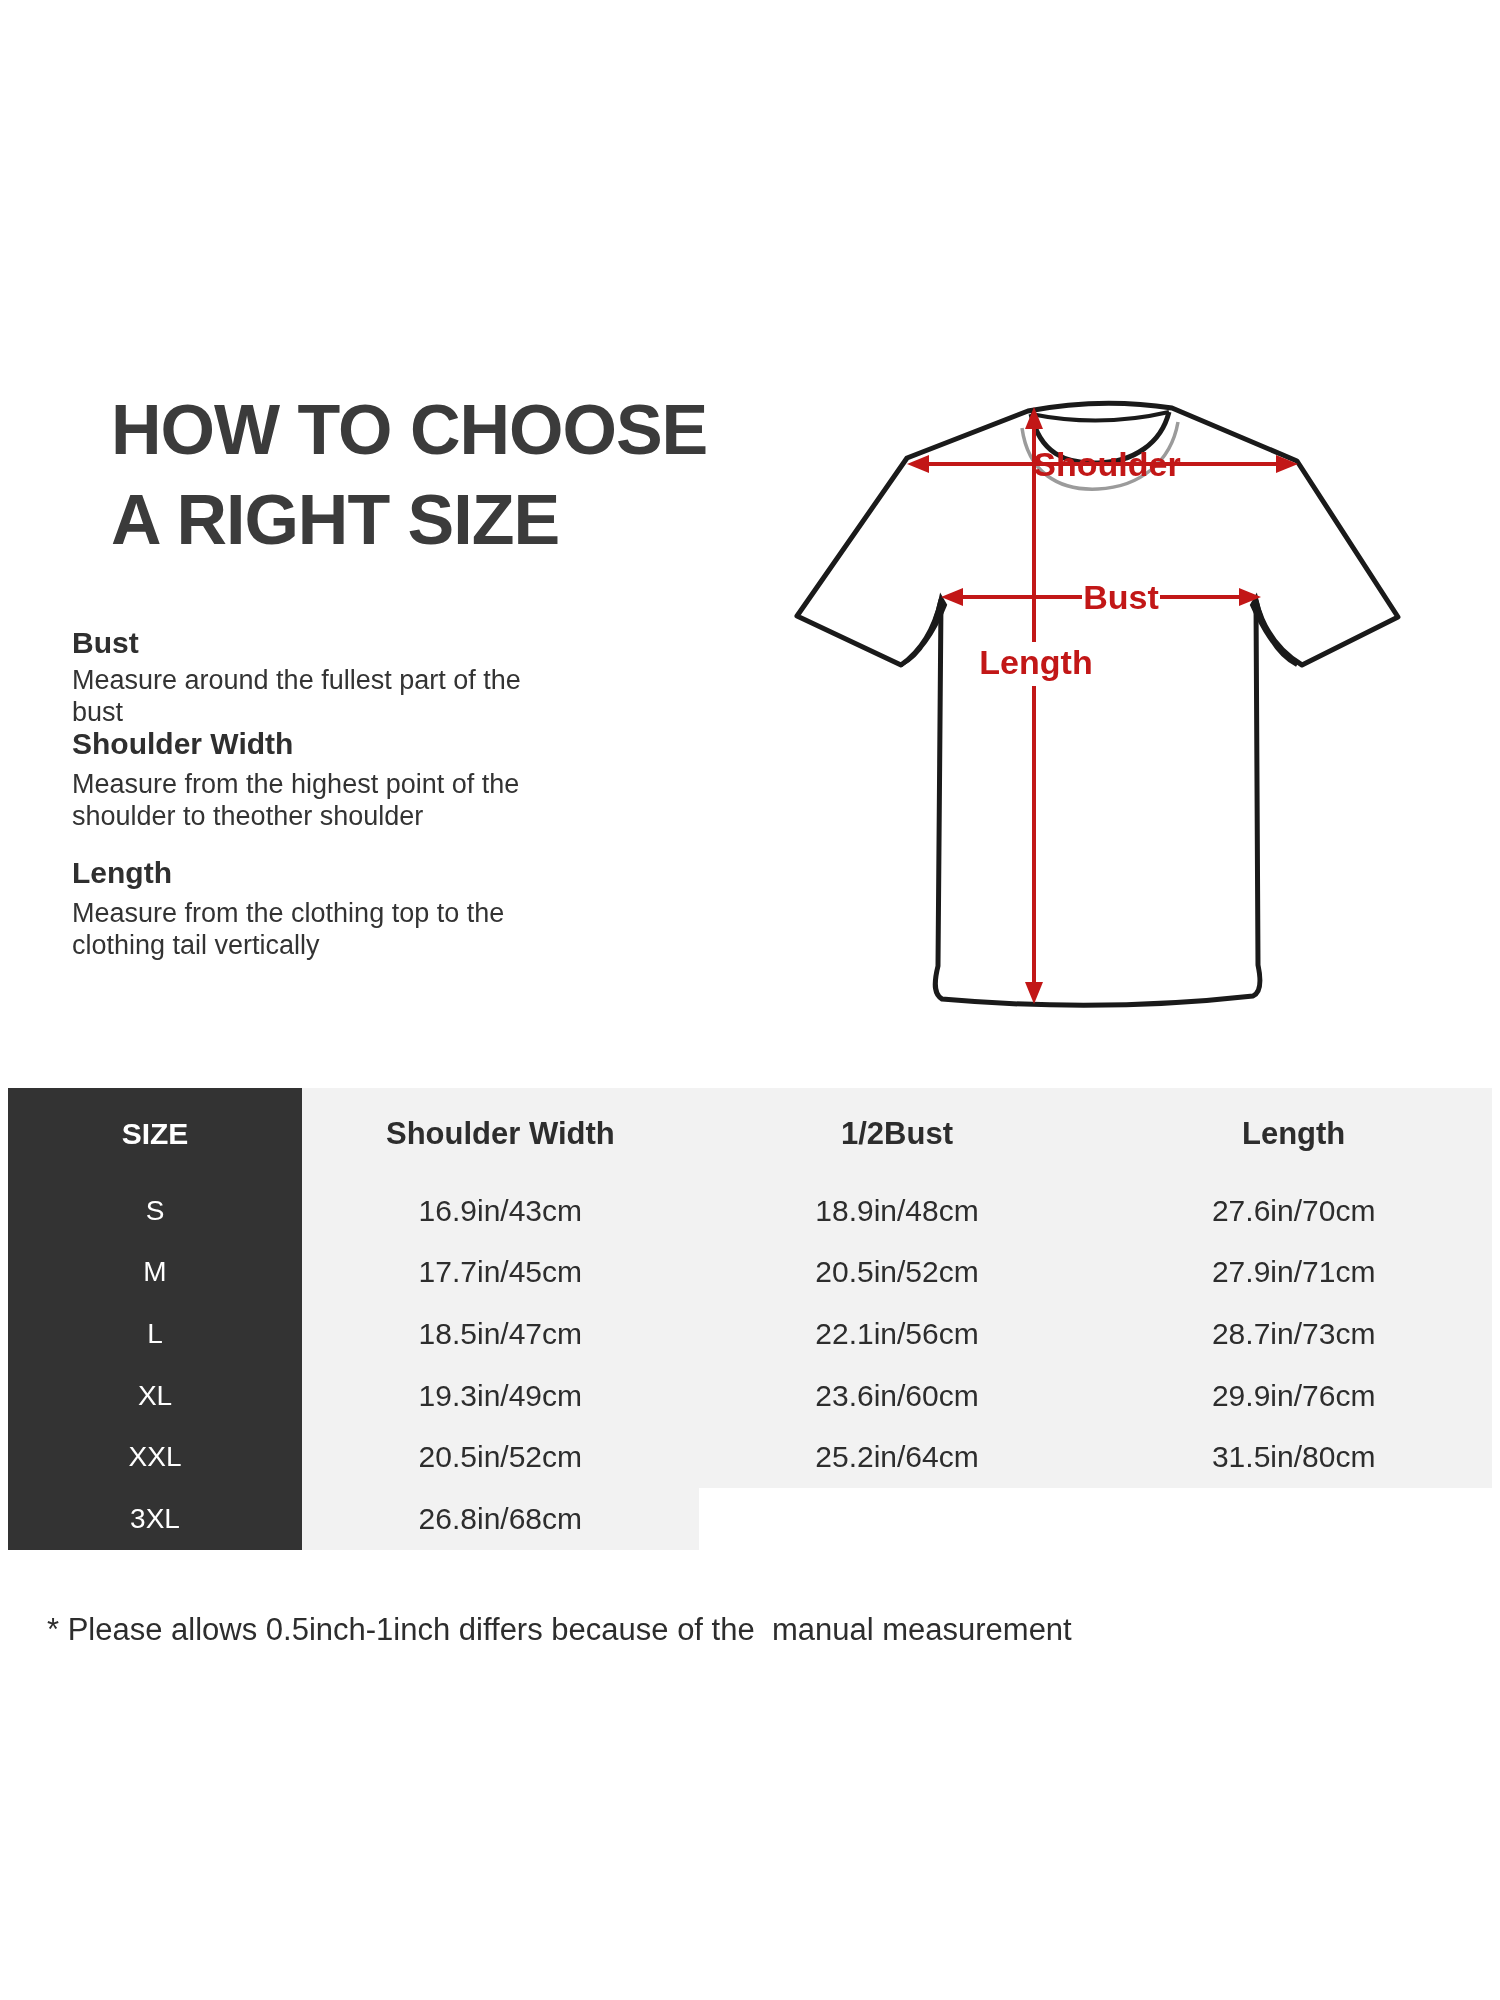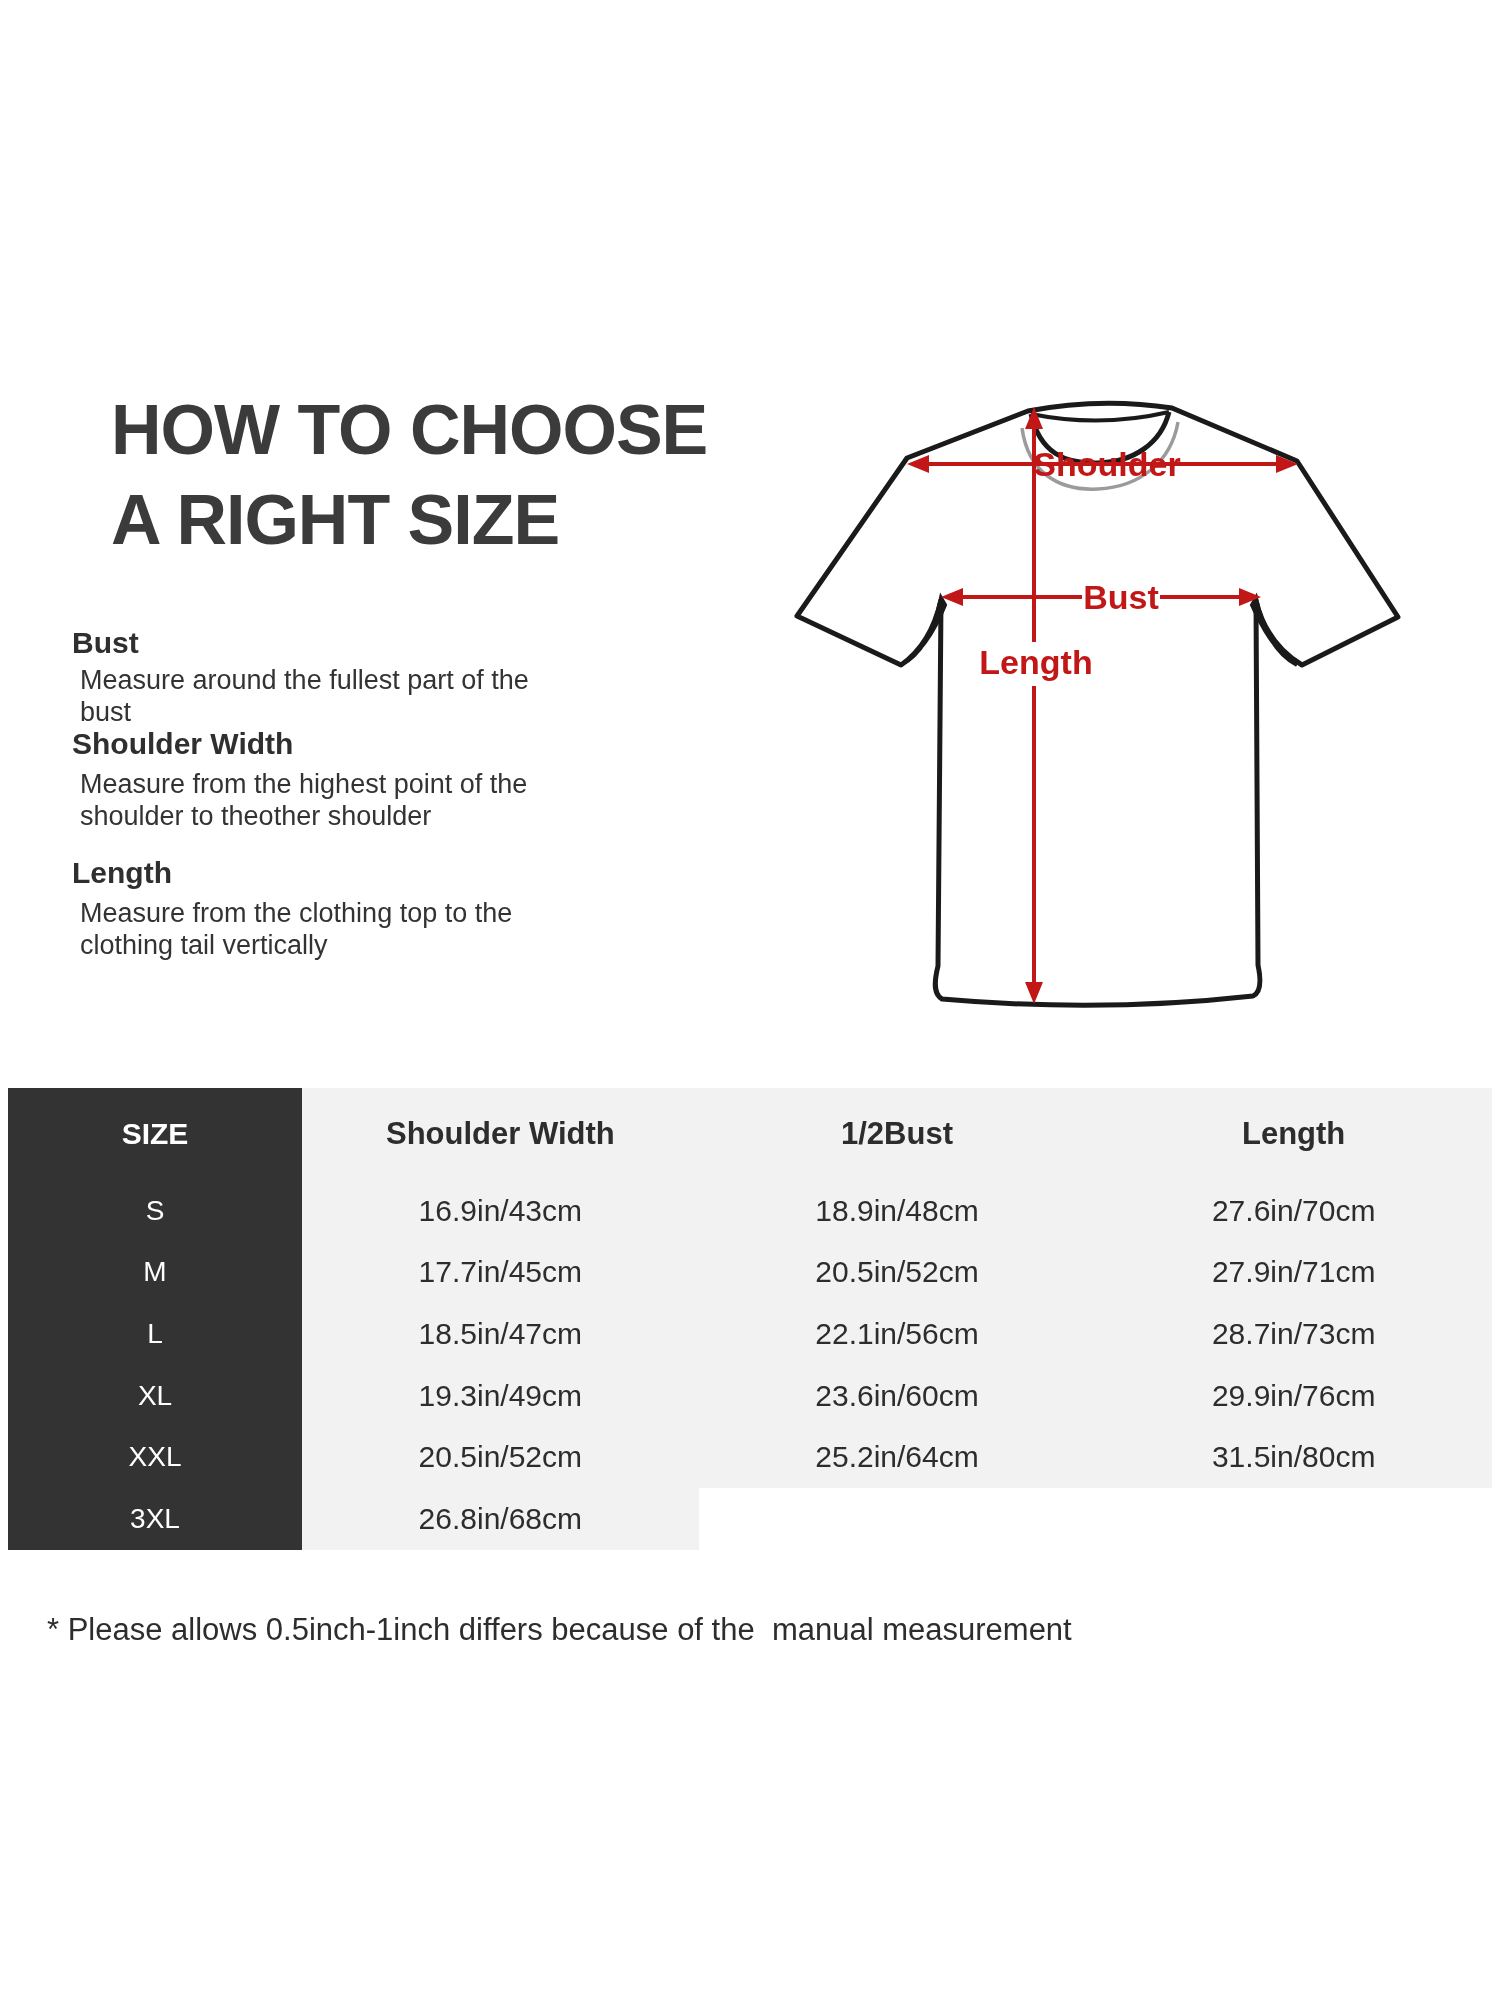--- a/index.html
+++ b/index.html
@@ -13,21 +13,21 @@
     position:absolute; left:75px; top:385px;
     font-size:70px; line-height:90px; font-weight:700;
     letter-spacing:-1px; color:#3b3b3b; white-space:nowrap;margin-left:36px;
   }
   .instr-heading {
     position:absolute; left:72px;
     font-size:30px; font-weight:700; color:#2f2f2f; white-space:nowrap;
   }
   .instr-text {
     position:absolute; left:72px; width:450px;
-    font-size:27px; line-height:32px; font-weight:400; color:#333333;margin-left:8px;
+    font-size:27px; line-height:32px; font-weight:400; color:#333333;
   }
   .shirt-svg { position:absolute; left:770px; top:375px; }
   .dim-label {
     font-family:"Liberation Sans","DejaVu Sans",sans-serif;
     font-weight:700; font-size:34px;
   }
   .size-table {
     position:absolute; left:8px; top:1088px; width:1484px; height:462px;
     display:grid;
     grid-template-columns:294px 1fr 1fr 1fr;

